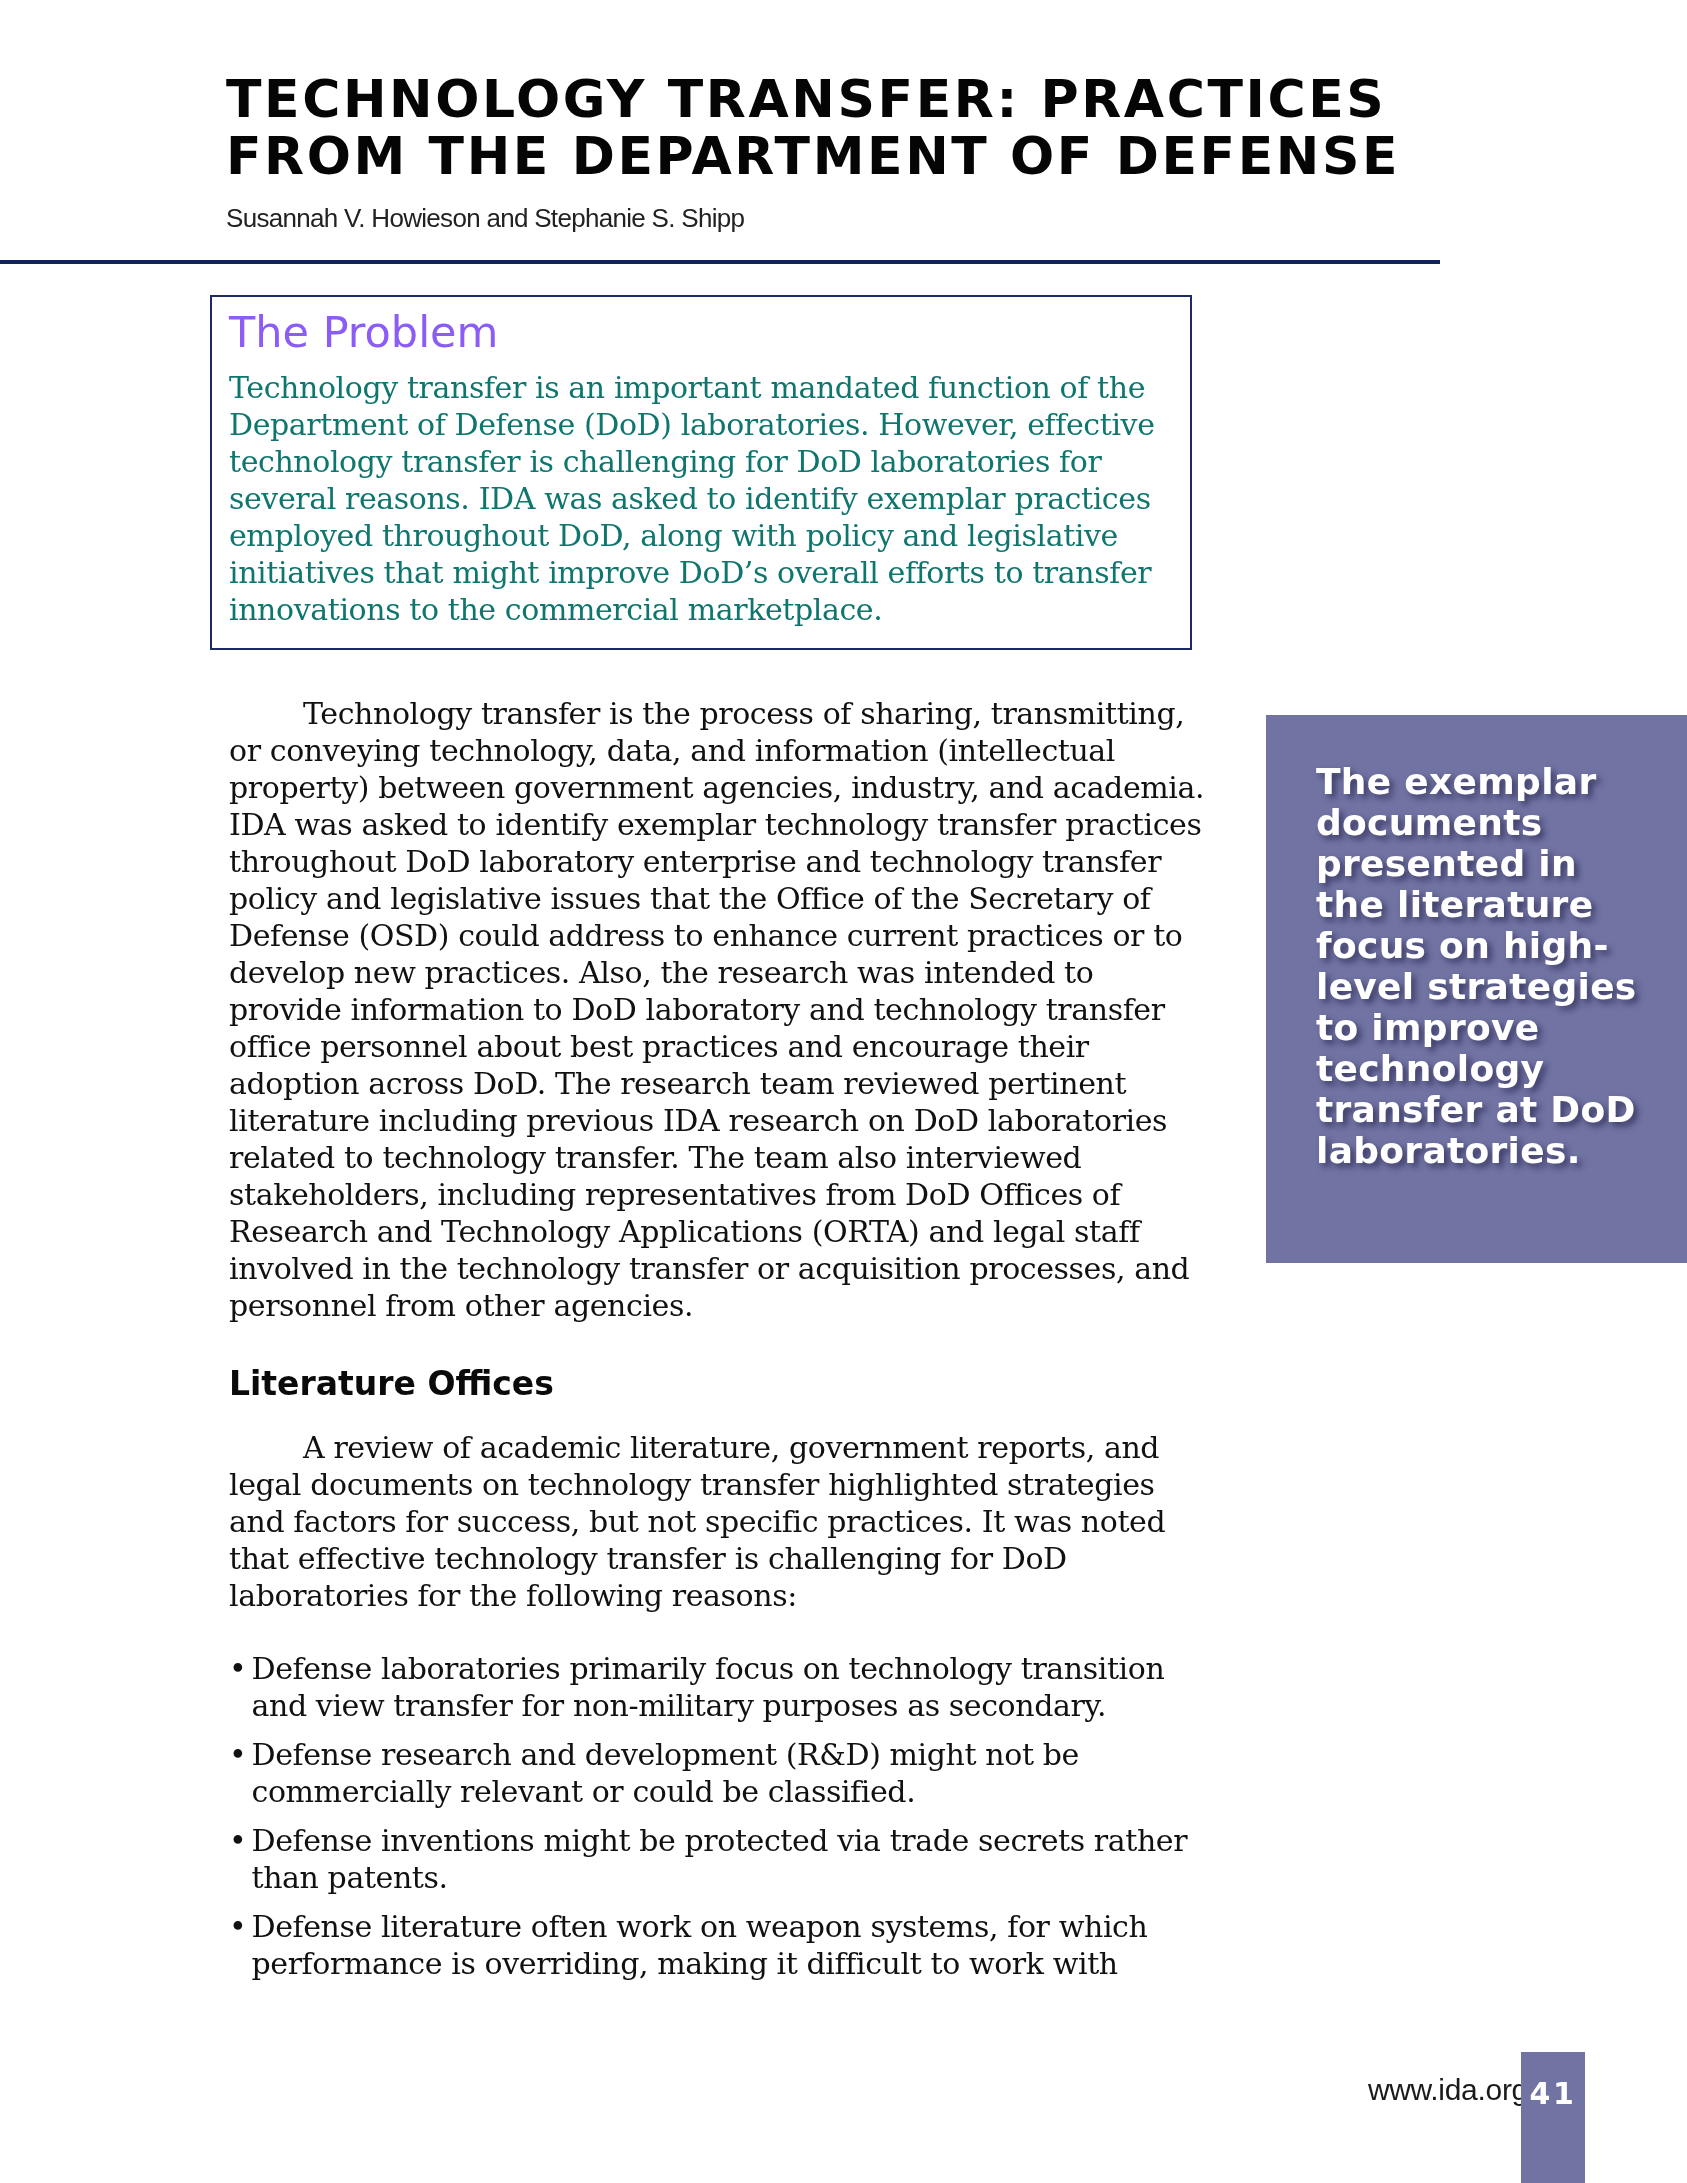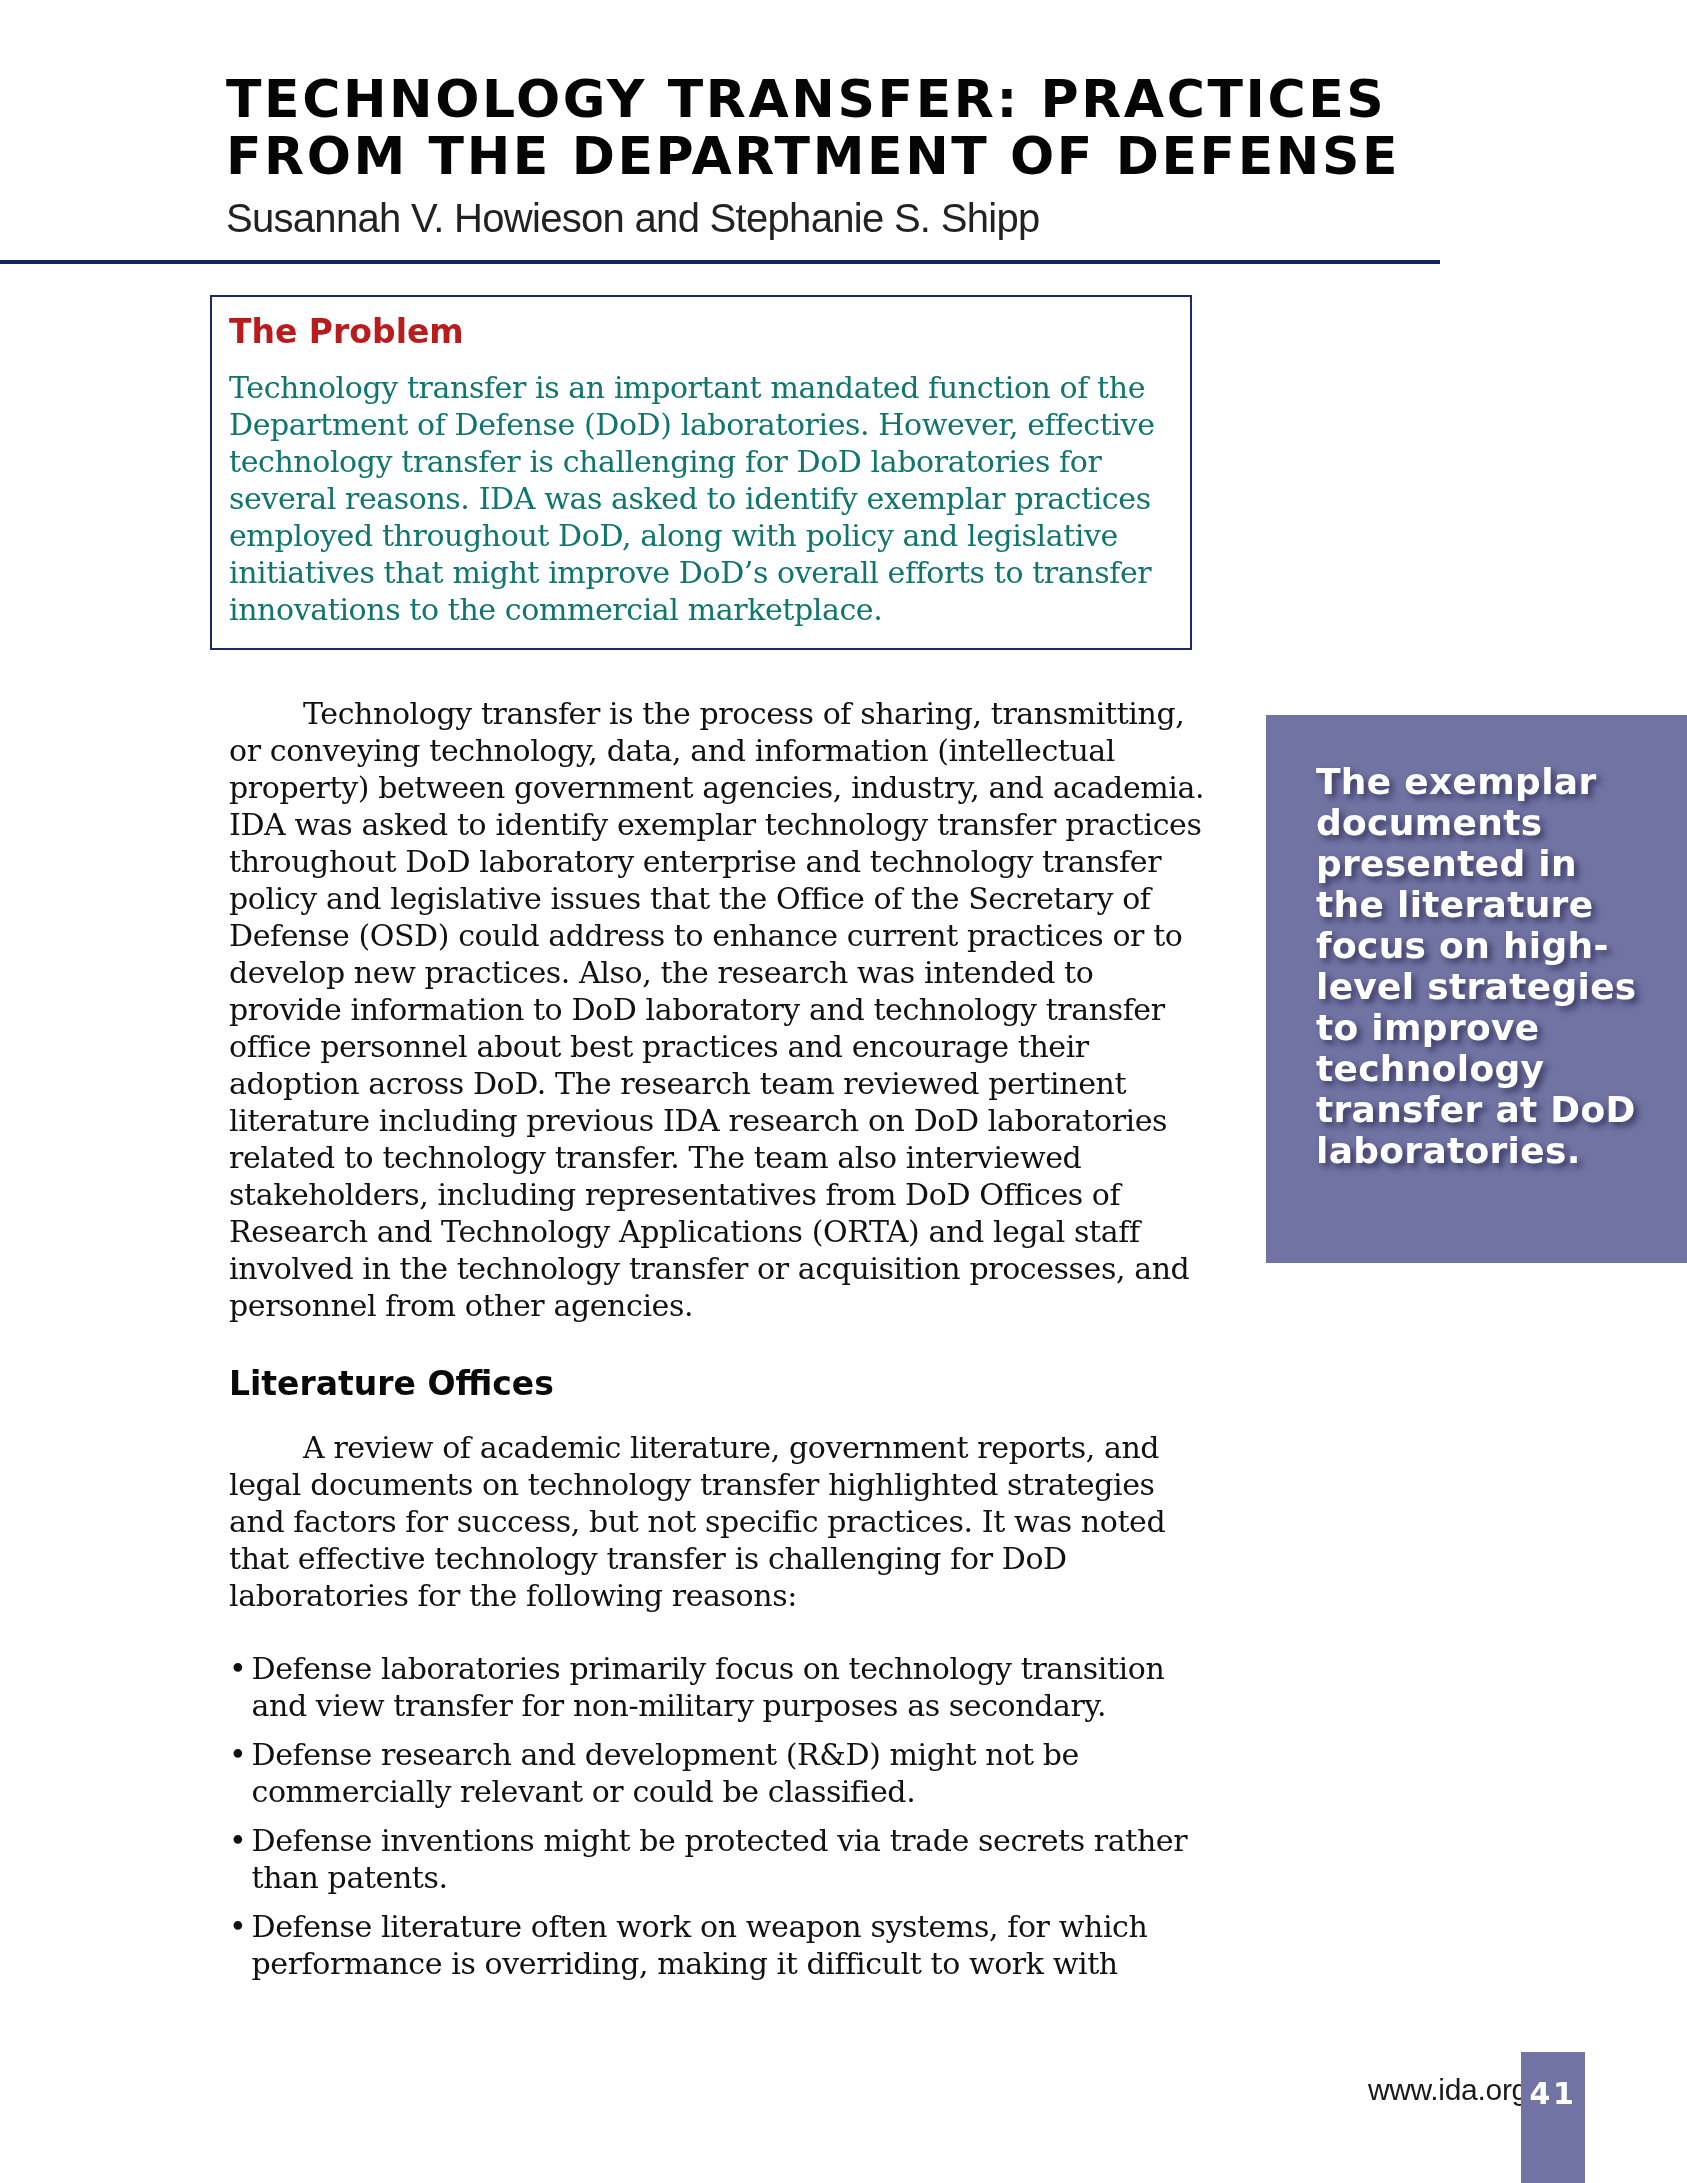--- a/index.html
+++ b/index.html
@@ -26,21 +26,21 @@
       letter-spacing: 2.6px;
       color: #050505;
     }
     .title span { display: block; white-space: nowrap; }
     .authors {
       position: absolute;
       left: 226px;
       top: 195px;
       font-family: "Liberation Sans", sans-serif;
       font-weight: 300;
-      font-size: 40px;
+      font-size: 26px;
       line-height: 46px;
       letter-spacing: -0.7px;
       color: #222222;
       white-space: nowrap;
     }
     .header-rule {
       position: absolute;
       left: 0;
       top: 260px;
       width: 1440px;
@@ -52,24 +52,24 @@
       left: 210px;
       top: 295px;
       width: 982px;
       height: 355px;
       border: 2px solid #1d2a68;
       box-sizing: border-box;
       padding: 14.6px 20px 0 17px;
     }
     .problem-heading {
       font-family: "DejaVu Sans", sans-serif;
-      font-weight: 700;
-      font-size: 33px;
+      font-weight: 400;
+      font-size: 43px;
       line-height: 40px;
-      color: #b91c1c;
+      color: #8b5cf6;
       margin: 0 0 17px 0;
     }
     .problem-text {
       font-family: "DejaVu Serif", serif;
       font-size: 30px;
       line-height: 37px;
       color: #0f766e;
       margin: 0;
       letter-spacing: -0.4px;
     }

